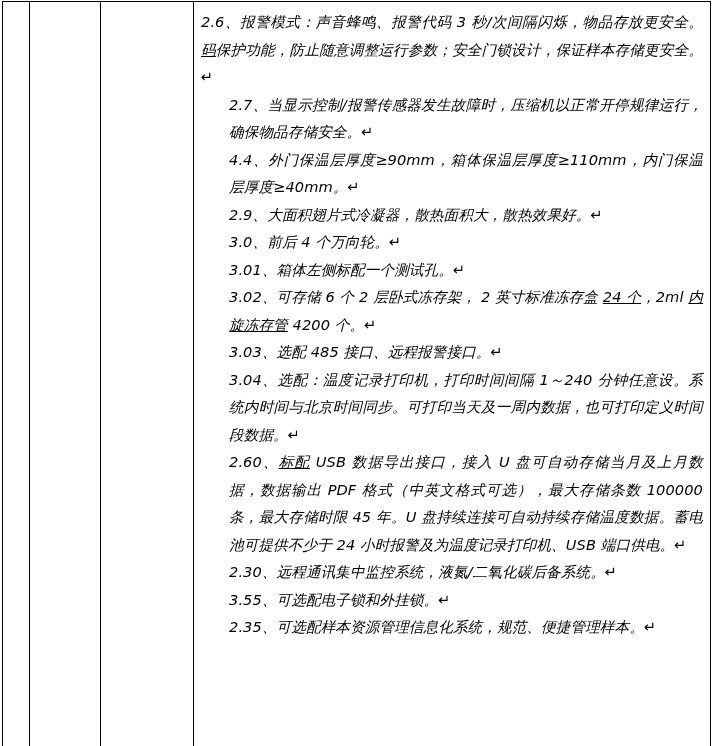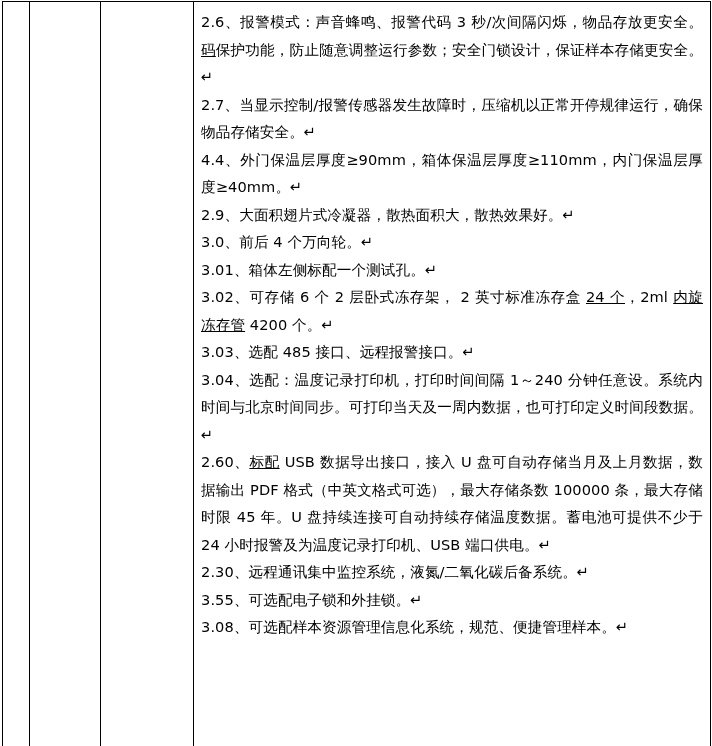--- a/index.html
+++ b/index.html
@@ -39,23 +39,25 @@
   .cell-inner {
     padding: 6px 7px 8px 7px;
   }
   .para {
     font-size: 14.6px;
     line-height: 27.5px;
     text-align: justify;
     text-justify: inter-ideograph;
     margin: 0 0 0 0;
     letter-spacing: 0.1px;
+    font-style: italic;
   }
   .para + .para {
     margin-top: 0;
+    margin-left: 28px;
   }
   .u {
     text-decoration: underline;
     text-decoration-skip-ink: none;
   }
   .empty-cell {
     height: 744px;
   }
 </style>
 </head>
@@ -81,19 +83,19 @@
               <div class="para" id="p-2-8"><span>4.4、外门保温层厚度≥90mm，箱体保温层厚度≥110mm，内门保温层厚度≥40mm。↵</span></div>
               <div class="para" id="p-2-9"><span>2.9、大面积翅片式冷凝器，散热面积大，散热效果好。↵</span></div>
               <div class="para" id="p-3-0"><span>3.0、前后 4 个万向轮。↵</span></div>
               <div class="para" id="p-3-01"><span>3.01、箱体左侧标配一个测试孔。↵</span></div>
               <div class="para" id="p-3-02"><span>3.02、可存储 6 个 2 层卧式冻存架， 2 英寸标准冻存盒 </span><span class="u">24 个</span><span>，2ml </span><span class="u">内旋冻存管</span><span> 4200 个。↵</span></div>
               <div class="para" id="p-3-03"><span>3.03、选配 485 接口、远程报警接口。↵</span></div>
               <div class="para" id="p-3-04"><span>3.04、选配：温度记录打印机，打印时间间隔 1～240 分钟任意设。系统内时间与北京时间同步。可打印当天及一周内数据，也可打印定义时间段数据。↵</span></div>
               <div class="para" id="p-3-05"><span>2.60、</span><span class="u">标配</span><span> USB 数据导出接口，接入 U 盘可自动存储当月及上月数据，数据输出 PDF 格式（中英文格式可选），最大存储条数 100000 条，最大存储时限 45 年。U 盘持续连接可自动持续存储温度数据。蓄电池可提供不少于 24 小时报警及为温度记录打印机、USB 端口供电。↵</span></div>
               <div class="para" id="p-3-06"><span>2.30、远程通讯集中监控系统，液氮/二氧化碳后备系统。↵</span></div>
               <div class="para" id="p-3-07"><span>3.55、可选配电子锁和外挂锁。↵</span></div>
-              <div class="para" id="p-3-08"><span>3.08、可选配样本资源管理信息化系统，规范、便捷管理样本。↵</span></div>
+              <div class="para" id="p-3-08"><span>2.35、可选配样本资源管理信息化系统，规范、便捷管理样本。↵</span></div>
             </div>
       </td>
     </tr>
   </tbody>
     </table>
 </div>
 
 </body></html>

